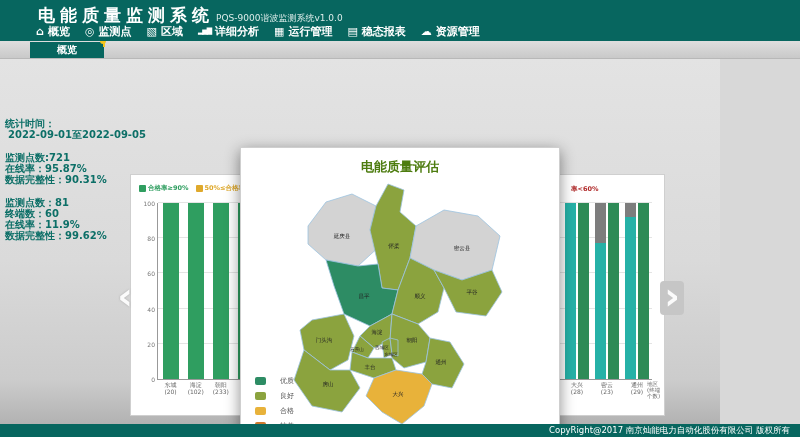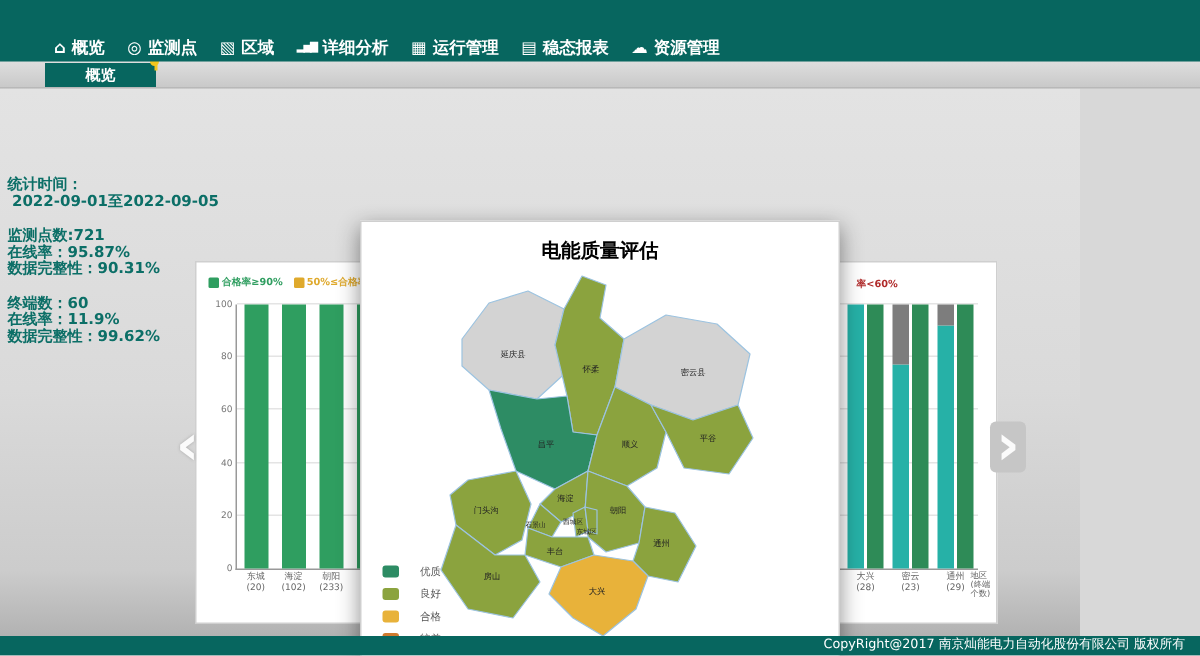--- a/index.html
+++ b/index.html
@@ -40,38 +40,41 @@
   .ch-plot { position:absolute; border-left:1px solid #999; border-bottom:1px solid #999; }
   .lc-plot { left:26px; top:28px; width:176px; height:176px; }
   .rc-plot { left:20px; top:28px; width:180px; height:176px; }
   .gridline { position:absolute; left:0; width:100%; height:1px; background:#e4e4e4; }
   .ytick { position:absolute; right:100%; margin-right:3px; font-size:6px; color:#777; transform:translateY(50%); font-weight:normal; }
   .bar { position:absolute; bottom:0; }
   .xlab { position:absolute; top:100%; margin-top:2px; transform:translateX(-50%); font-size:6px; color:#666; text-align:center; line-height:7px; white-space:nowrap; }
   .rc-axislabel { position:absolute; left:196px; top:206px; font-size:5.5px; color:#666; line-height:6px; }
   .rc-legfrag { position:absolute; left:120px; top:10px; font-size:6.5px; font-weight:bold; color:#b02a2a; }
   
-  .map-title { position:absolute; top:10px; left:0; width:100%; text-align:center; font-size:13px; font-weight:bold; color:#000000; }
+  .map-title { position:absolute; top:10px; left:0; width:100%; text-align:center; font-size:13px; font-weight:bold; color:#4d7c0f; }
   .map-legend { position:absolute; left:14px; top:228px; }
   .ml-item { display:flex; align-items:center; gap:14px; margin-bottom:5px; }
   .ml-sq { width:11px; height:8px; border-radius:2px; }
   .ml-label { font-size:7px; color:#555; }
   .map-svg { position:absolute; left:45px; top:30px; }
   
   .arrow { position:absolute; z-index:6; color:#fbfbfb; font-size:38px; line-height:34px; font-weight:bold; text-align:center; cursor:pointer; user-select:none; }
   .arrow-left  { left:112px; top:220px; width:26px; height:36px; text-shadow:0 0 2px rgba(120,120,120,.5); }
   .arrow-right { left:660px; top:222px; width:24px; height:34px; background:#c6c6c6; border-radius:4px; line-height:30px; }
   
   .footer { position:absolute; bottom:0; left:0; width:800px; height:13px; background:#07665f; z-index:10;
     color:#fff; font-size:8.5px; line-height:13px; text-align:right; padding-right:10px; box-sizing:border-box; }
 </style>
 </head>
 <body>
 
 <div class="header">
+  <div class="app-title">
+    <span>电能质量监测系统</span><span class="app-subtitle">PQS-9000谐波监测系统v1.0.0</span>
+  </div>
   <div class="nav">
       <div class="nav-item">
         <span class="nav-icon">⌂</span>
         <span>概览</span>
       </div>
       <div class="nav-item">
         <span class="nav-icon">◎</span>
         <span>监测点</span>
       </div>
       <div class="nav-item">
@@ -109,20 +112,21 @@
   <div class="stats">
     <div>统计时间：</div>
     <div class="stats-range">2022-09-01至2022-09-05</div>
     <div>
         <div class="stats-group">
           <div>监测点数:721</div>
           <div>在线率：95.87%</div>
           <div>数据完整性：90.31%</div>
         </div>
         <div class="stats-group">
+          <div>监测点数：81</div>
           <div>终端数：60</div>
           <div>在线率：11.9%</div>
           <div>数据完整性：99.62%</div>
         </div>
       </div>
   </div>
 
   <div class="card card-left">
     <div class="ch-legend">
         <div class="lg-item">

